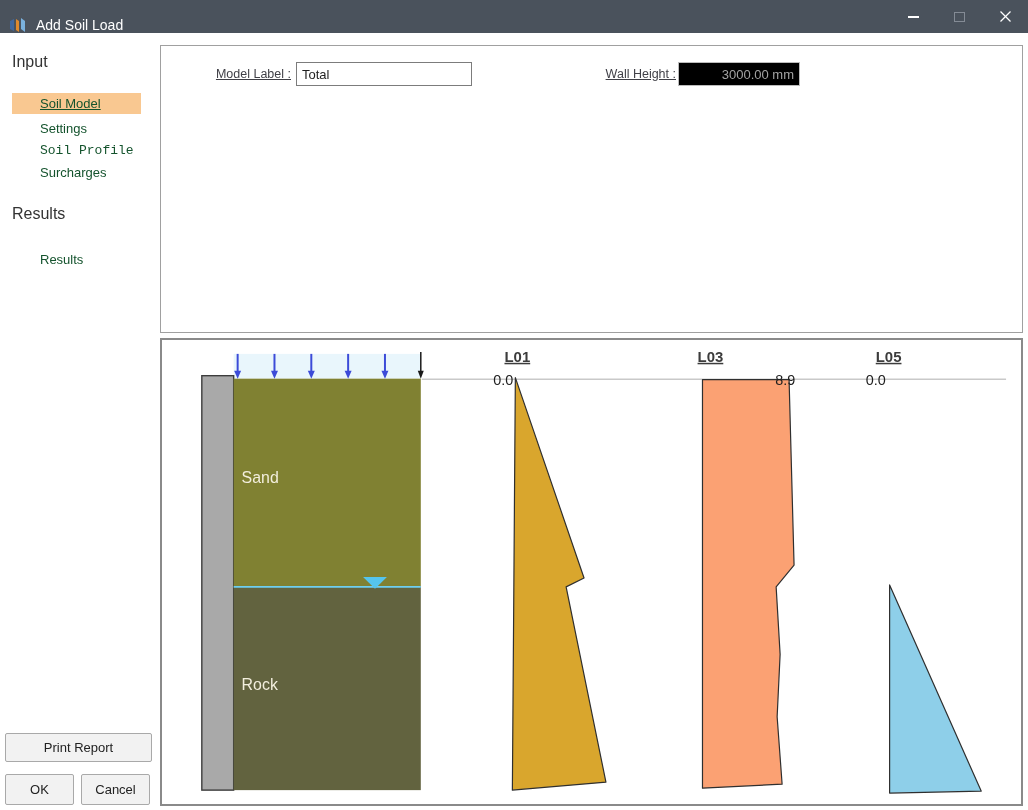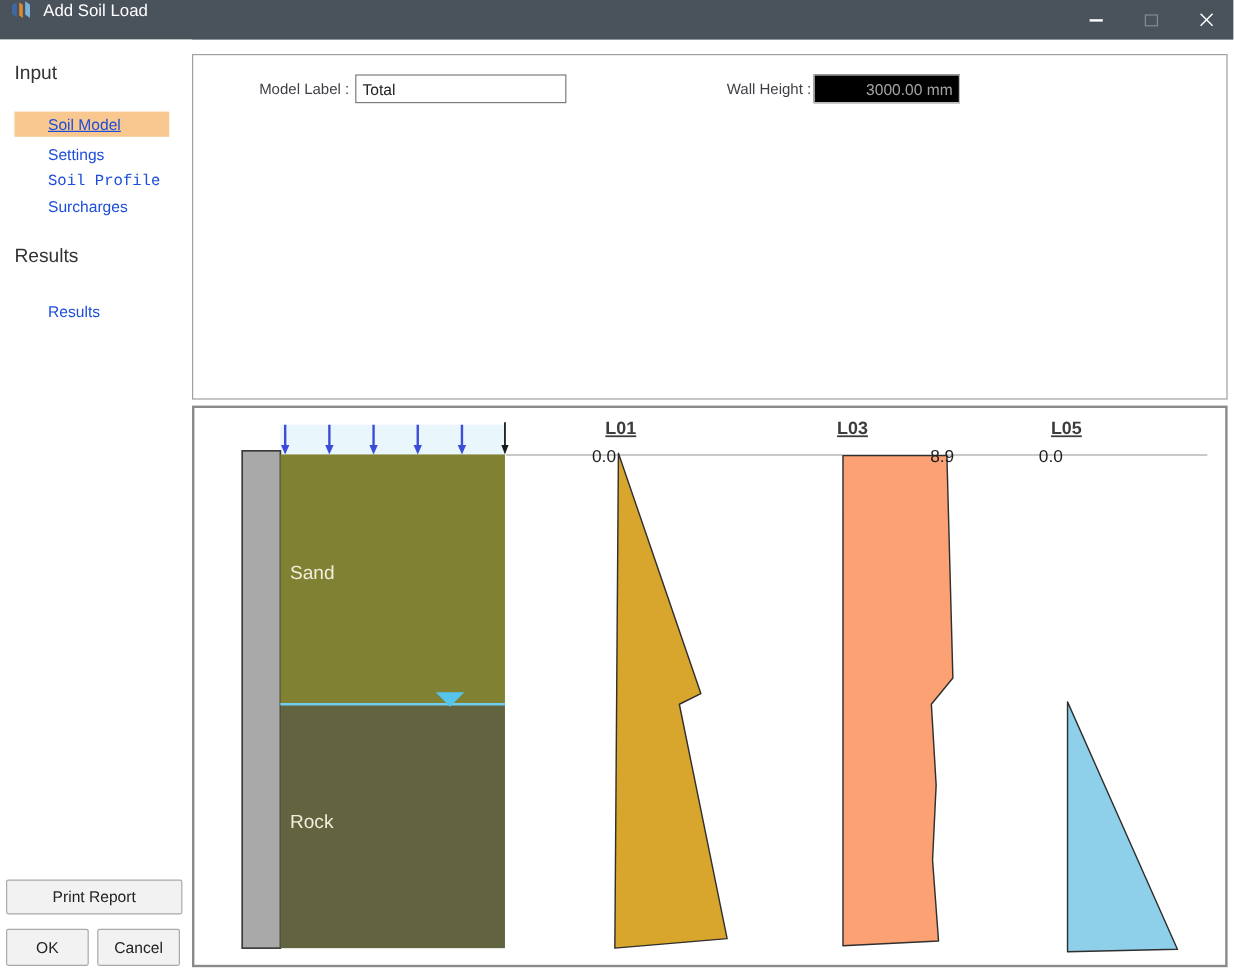--- a/index.html
+++ b/index.html
@@ -6,46 +6,46 @@
   html, body { margin: 0; padding: 0; }
   body {
     width: 1028px; height: 810px; position: relative;
     background: #ffffff; overflow: hidden;
     font-family: "Liberation Sans", sans-serif;
     color: #2e2e2e;
   }
   
   .titlebar {
     position: absolute; left: 0; top: 0; width: 1028px; height: 33px;
-    background: var(--titlebar); display: flex; align-items: flex-start;
+    background: var(--titlebar); display: flex; align-items: flex-end;
   }
   .app-icon { margin-left: 9px; display: flex; align-items: center; }
   .win-title { color: #ffffff; font-size: 14px; margin-left: 9px; }
   .win-controls { position: absolute; right: 0; top: 0; height: 33px; display: flex; }
   .win-btn { width: 46px; height: 33px; display: flex; align-items: center; justify-content: center; }
   .glyph-min { width: 11px; height: 2px; background: #ffffff; }
   .glyph-max { width: 11px; height: 10px; border: 1.5px solid #848b95; }
   
   .sidebar { position: absolute; left: 0; top: 33px; width: 160px; height: 777px; background: #ffffff; }
   .side-heading { position: absolute; left: 12px; font-size: 16px; color: #333333; }
   .side-item { position: absolute; left: 12px; width: 129px; height: 21px; font-size: 13px;
-               color: #1d4ed8; display: flex; align-items: center; padding-left: 28px; }
+               color: #14532d; display: flex; align-items: center; padding-left: 28px; }
   .side-item.active { background: var(--accent); text-decoration: underline; }
   
   .panel-top {
     position: absolute; left: 160px; top: 45px; width: 863px; height: 288px;
     background: #ffffff; border: 1px solid #a0a0a0;
   }
   .panel-chart {
     position: absolute; left: 160px; top: 338px; width: 863px; height: 468px;
     background: #ffffff; border: 2px solid #8a8a8a;
   }
   
   .frow { position: absolute; height: 24px; display: flex; align-items: center; }
-  .flabel { font-size: 12.5px; color: #3f3f46; text-align: right; display: block; position: absolute; }
+  .flabel { font-size: 12.5px; color: #3f3f46; text-align: right; display: block; position: absolute; text-decoration: underline; }
   .lab-left  { left: 0;  width: 130px; }
   .lab-right { left: 325px; width: 190px; }
   .ctl { position: absolute; height: 24px; }
   .ctl-left  { left: 135px; width: 176px; }
   .ctl-right { left: 517px; width: 122px; }
   input.tbox {
     width: 100%; height: 24px; border: 1px solid #7c7c7c; background: #fff;
     font-family: "Liberation Sans", sans-serif; font-size: 13px; color: #1f1f1f;
     padding: 0 5px; outline: none;
   }

